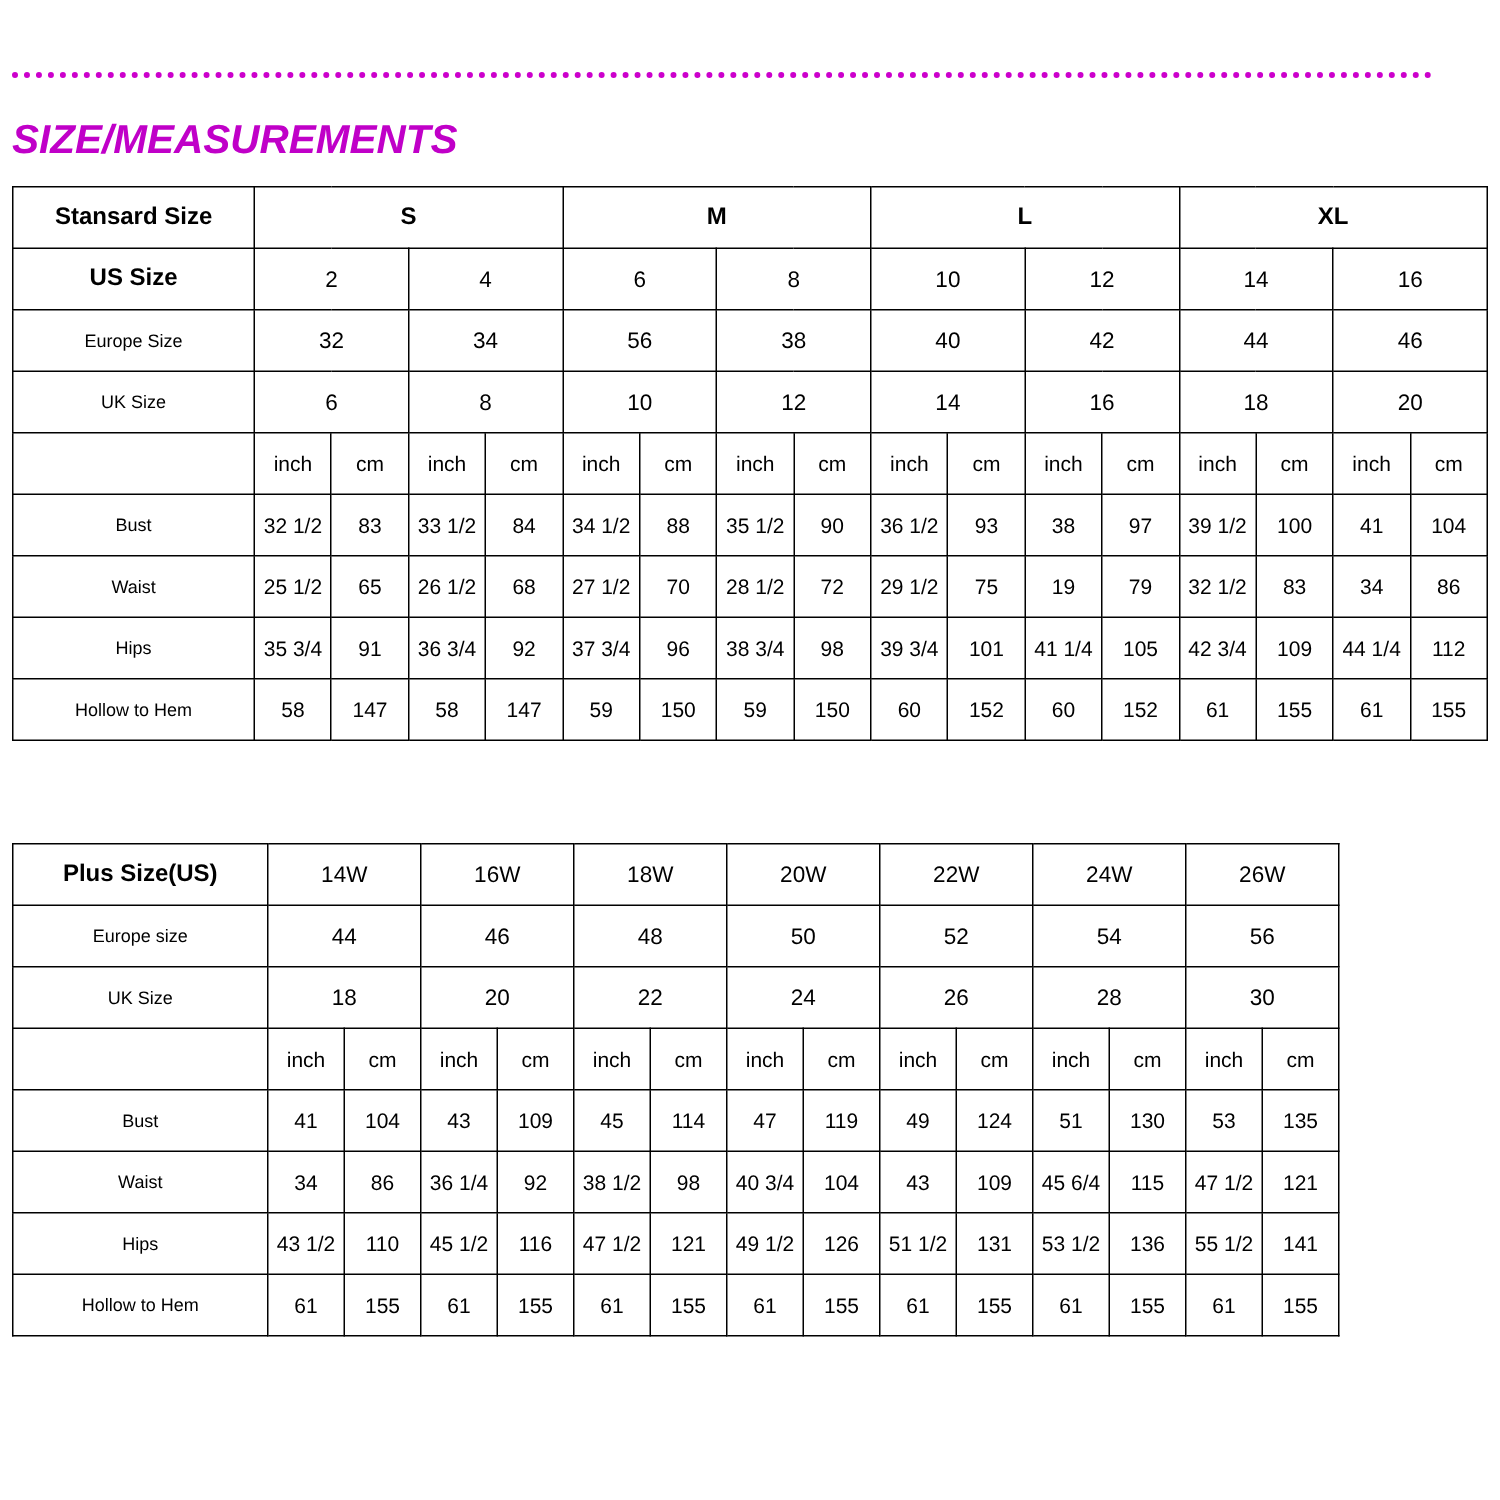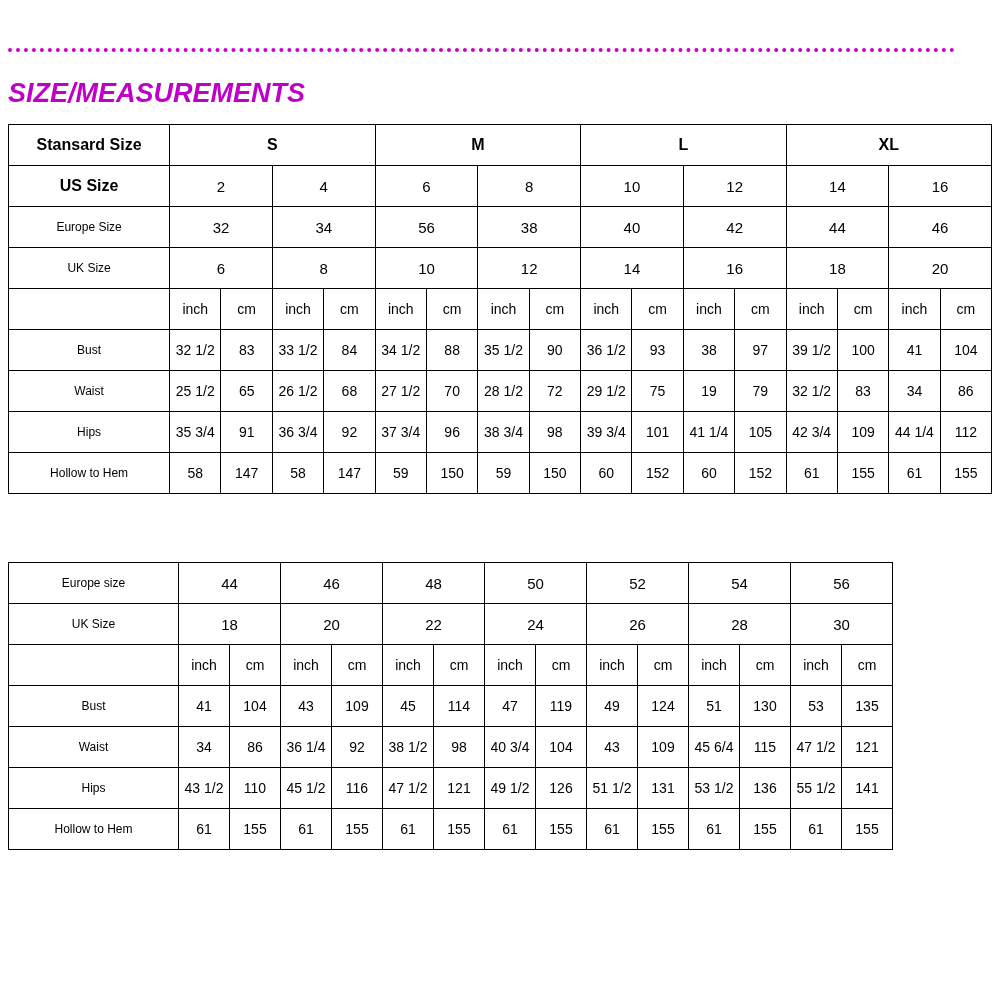--- a/index.html
+++ b/index.html
@@ -276,20 +276,30 @@
         <col style="width:51px">
         <col style="width:51px">
       <col style="width:51px">
         <col style="width:51px">
         <col style="width:51px">
         <col style="width:51px">
       <col style="width:51px">
         <col style="width:51px">
     </colgroup>
     <tbody>
+      <tr>
+        <td class="hdr">Plus Size(US)</td>
+        <td colspan="2">14W</td>
+        <td colspan="2">16W</td>
+        <td colspan="2">18W</td>
+        <td colspan="2">20W</td>
+        <td colspan="2">22W</td>
+        <td colspan="2">24W</td>
+        <td colspan="2">26W</td>
+      </tr>
 
       <tr>
         <td class="rowlabel">Europe size</td>
         <td colspan="2">44</td>
         <td colspan="2">46</td>
         <td colspan="2">48</td>
         <td colspan="2">50</td>
         <td colspan="2">52</td>
         <td colspan="2">54</td>
         <td colspan="2">56</td>

